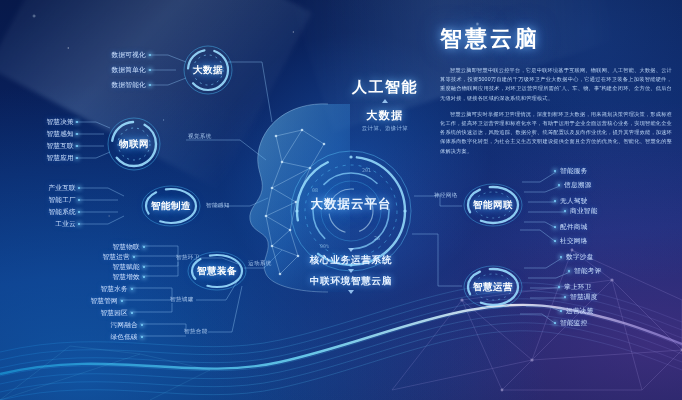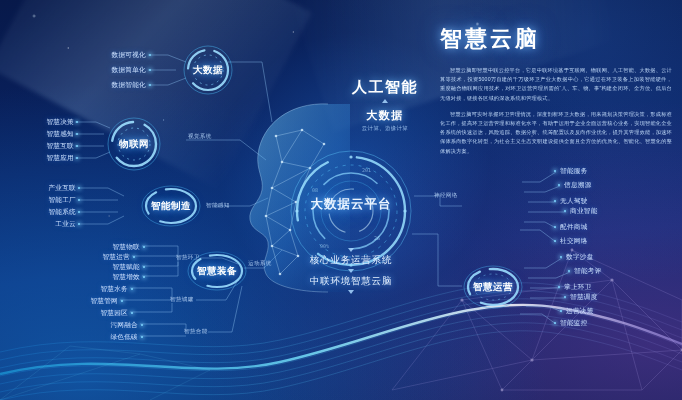--- a/index.html
+++ b/index.html
@@ -74,21 +74,21 @@
     text-shadow:0 0 8px rgba(110,190,255,.9);}
   .stack .l2{font-size:11px;font-weight:700;color:#ffffff;letter-spacing:1.5px;margin-top:5px;
     text-shadow:0 0 8px rgba(110,190,255,.9);}
   .stack .sub{font-size:5.4px;color:#9dc2ec;margin-top:2px;letter-spacing:.4px;}
   .tri{width:0;height:0;border-left:3.5px solid transparent;border-right:3.5px solid transparent;
     border-bottom:4px solid rgba(170,215,255,.85);margin:2px auto;}
   .tri.down{border-bottom:none;border-top:4px solid rgba(170,215,255,.85);}
 
   
   .bstack{position:absolute;left:268px;top:246px;width:166px;text-align:center;}
-  .bstack .b1,.bstack .b2{font-size:9.5px;font-weight:400;color:#e6f1ff;letter-spacing:.8px;
+  .bstack .b1,.bstack .b2{font-size:9.5px;font-weight:700;color:#e6f1ff;letter-spacing:.8px;
     text-shadow:0 0 7px rgba(90,175,255,.9);}
   .bstack .b3{font-size:15px;font-weight:700;color:#ffffff;letter-spacing:1.5px;margin-top:3px;
     text-shadow:0 0 10px rgba(110,190,255,.95),0 0 22px rgba(40,130,255,.65);}
 
   .lines{position:absolute;inset:0;pointer-events:none;}
 </style>
 </head>
 <body>
 
 <div id="stage">
@@ -348,20 +348,28 @@
   <div class="dot" style="left:121px;top:299.5px;"></div>
   <div class="leaf r" style="left:72px;top:309px;width:56px;">智慧园区</div>
   <div class="dot" style="left:131px;top:311.5px;"></div>
 
   <div class="conn" style="left:184px;top:328px;">智慧合能</div>
   <div class="leaf r" style="left:82px;top:321px;width:56px;">污网融合</div>
   <div class="dot" style="left:141px;top:323.5px;"></div>
   <div class="leaf r" style="left:82px;top:333px;width:56px;">绿色低碳</div>
   <div class="dot" style="left:141px;top:335.5px;"></div>
 
+  <div class="hub" style="left:462px;top:182px;width:62px;height:46px;">
+    <svg class="ring" viewBox="0 0 62 46">
+      <ellipse cx="31" cy="23" rx="29" ry="21" fill="none" stroke="#46b0ea" stroke-width="1" opacity=".45"></ellipse>
+      <ellipse cx="31" cy="23" rx="25" ry="18" fill="none" stroke="#9fe0ff" stroke-width="2.3" stroke-dasharray="46 14 28 10" stroke-linecap="round" opacity=".9"></ellipse>
+      <ellipse cx="31" cy="23" rx="19" ry="13" fill="none" stroke="#7fd0ff" stroke-width=".8" stroke-dasharray="2 4" opacity=".6"></ellipse>
+    </svg>
+    <div class="txt">智能网联</div>
+  </div>
   <div class="dot" style="left:554px;top:169.5px;"></div>
   <div class="leaf" style="left:560px;top:167px;">智能服务</div>
   <div class="dot" style="left:558px;top:183.5px;"></div>
   <div class="leaf" style="left:564px;top:181px;">信息溯源</div>
   <div class="dot" style="left:554px;top:199.5px;"></div>
   <div class="leaf" style="left:560px;top:197px;">无人驾驶</div>
   <div class="dot" style="left:564px;top:209.5px;"></div>
   <div class="leaf" style="left:570px;top:207px;">商业智能</div>
   <div class="dot" style="left:554px;top:225.5px;"></div>
   <div class="leaf" style="left:560px;top:223px;">配件商城</div>

